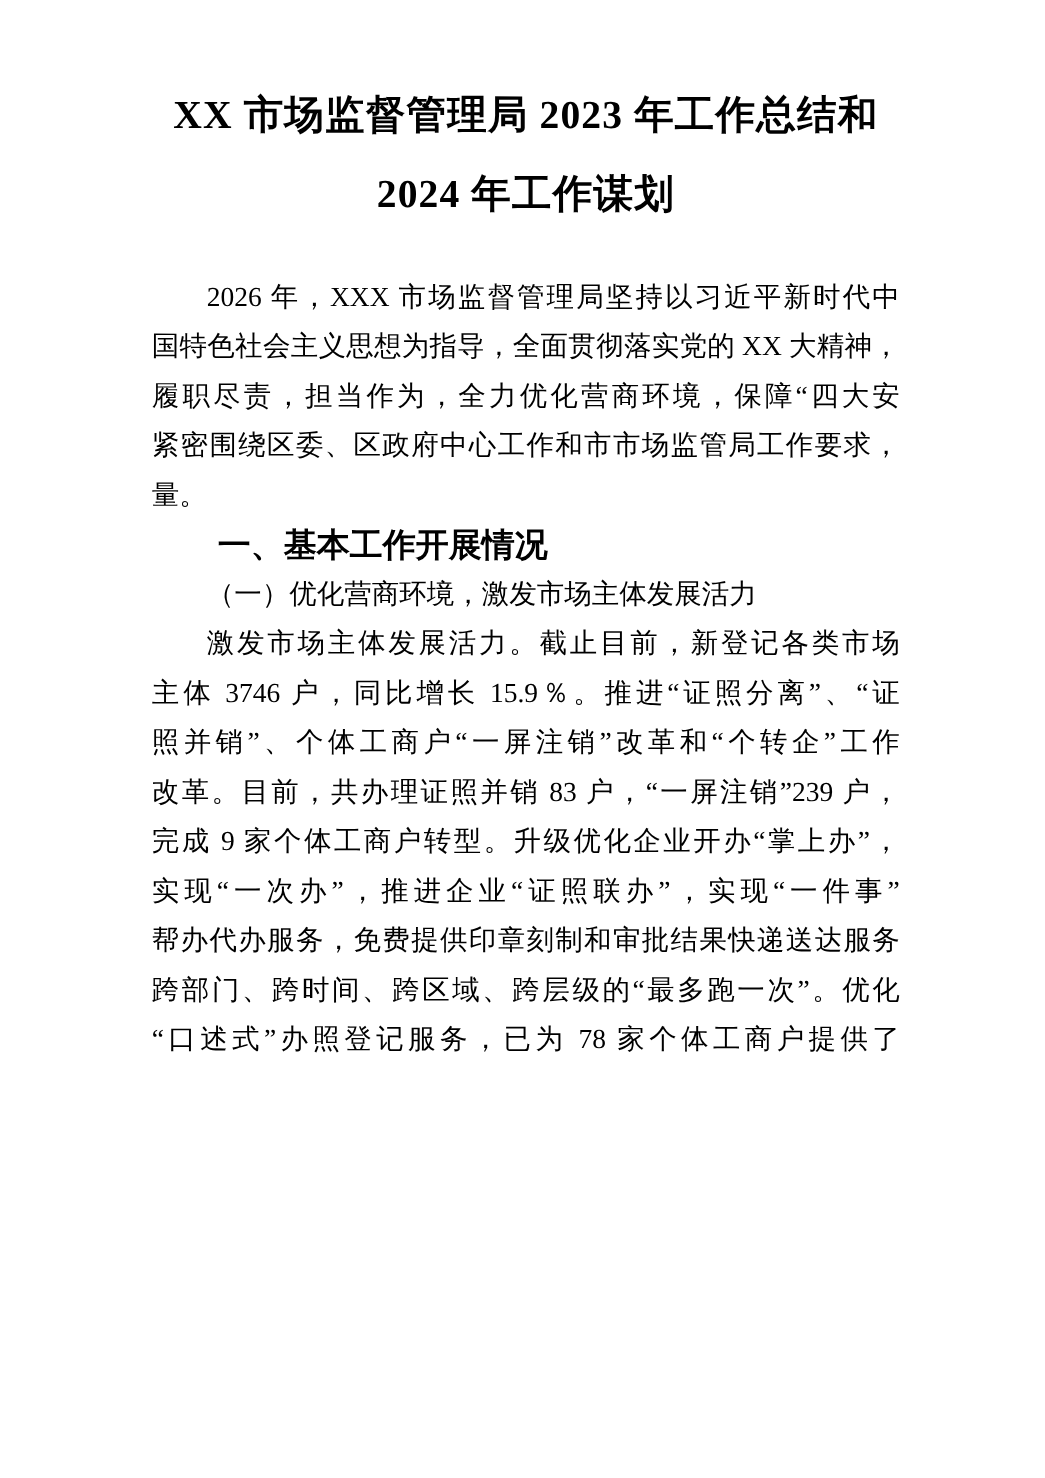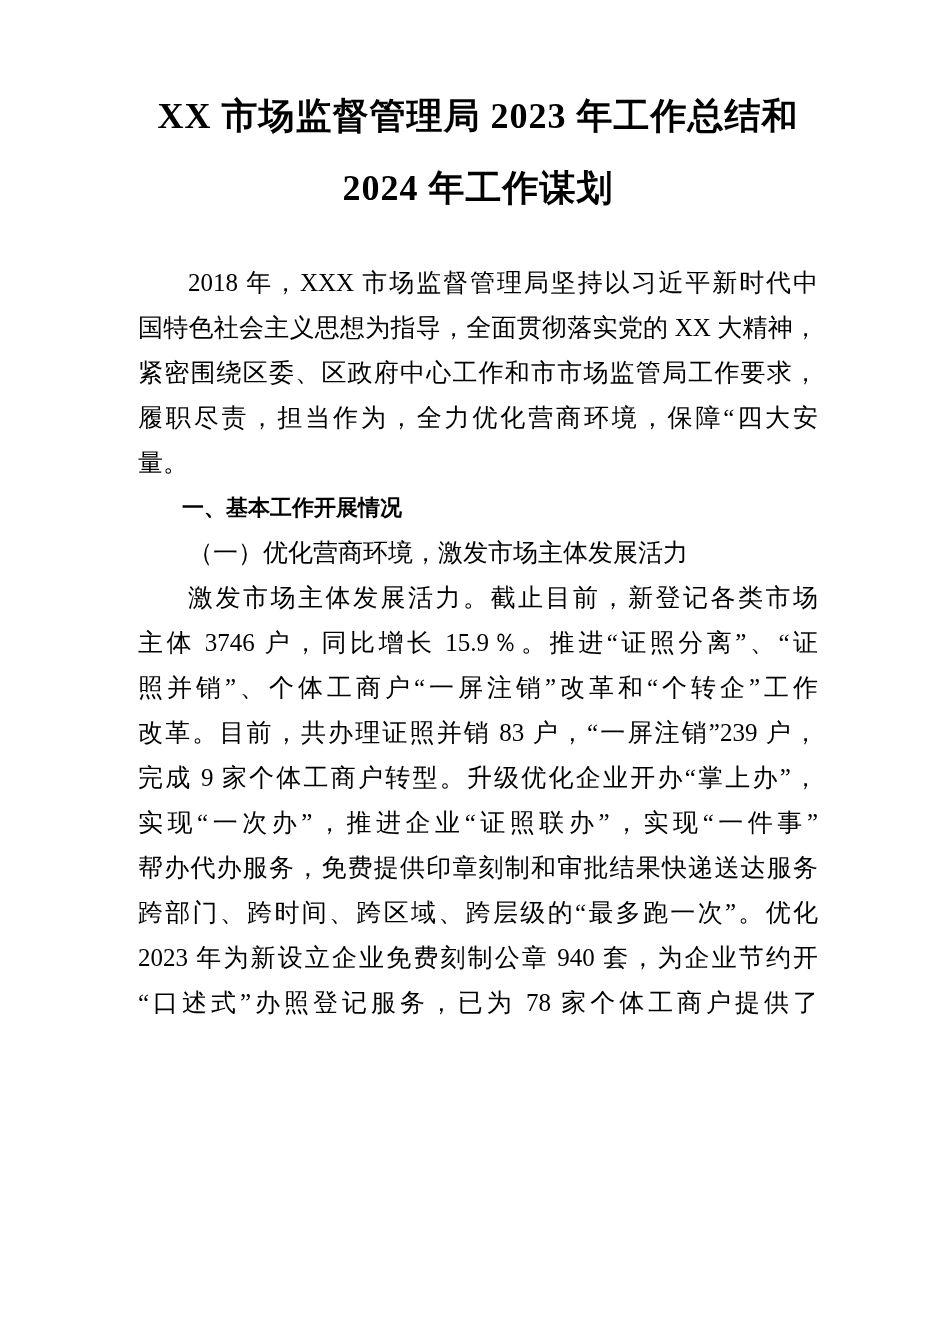--- a/index.html
+++ b/index.html
@@ -16,21 +16,21 @@
     color: #000000;
     font-family: "Liberation Serif", "DejaVu Serif", serif;
   }
   .content {
     position: absolute;
     left: 138px;
     top: 0;
     width: 680px;
   }
   .doc-title {
-    margin: 16px;
+    margin: 4px;
     padding-top: 64px;
     font-size: 36px;
     line-height: 72px;
     font-weight: bold;
     text-align: center;
     letter-spacing: 1px;
   }
   .title-line {
     display: block;
     white-space: nowrap;
@@ -51,48 +51,47 @@
   }
   .plain {
     text-align: left;
   }
   .indent {
     text-indent: 2em;
   }
   .heading {
     font-weight: bold;
     font-family: "Liberation Sans", "DejaVu Sans", sans-serif;
-    font-size: 22px;
+    font-size: 30px;
   }
   .subheading {
     font-family: Liberation Serif, serif;
   }
 </style>
 </head>
 <body>
 
 <div class="page">
   <div class="content">
     <h1 class="doc-title">
       <span class="title-line">XX 市场监督管理局 2023 年工作总结和</span>
       <span class="title-line">2024 年工作谋划</span>
     </h1>
     <div class="body-text" id="body-lines">
-        <div class="line just indent">2018 年，XXX 市场监督管理局坚持以习近平新时代中</div>
+        <div class="line just indent">2026 年，XXX 市场监督管理局坚持以习近平新时代中</div>
         <div class="line just">国特色社会主义思想为指导，全面贯彻落实党的 XX 大精神，</div>
+        <div class="line just">履职尽责，担当作为，全力优化营商环境，保障“四大安</div>
         <div class="line just">紧密围绕区委、区政府中心工作和市市场监管局工作要求，</div>
-        <div class="line just">履职尽责，担当作为，全力优化营商环境，保障“四大安</div>
         <div class="line plain">量。</div>
         <div class="line heading plain indent">一、基本工作开展情况</div>
         <div class="line subheading plain indent">（一）优化营商环境，激发市场主体发展活力</div>
         <div class="line just indent">激发市场主体发展活力。截止目前，新登记各类市场</div>
         <div class="line just">主体 3746 户，同比增长 15.9％。推进“证照分离”、“证</div>
         <div class="line just">照并销”、个体工商户“一屏注销”改革和“个转企”工作</div>
         <div class="line just">改革。目前，共办理证照并销 83 户，“一屏注销”239 户，</div>
         <div class="line just">完成 9 家个体工商户转型。升级优化企业开办“掌上办”，</div>
         <div class="line just">实现“一次办”，推进企业“证照联办”，实现“一件事”</div>
         <div class="line just">帮办代办服务，免费提供印章刻制和审批结果快递送达服务</div>
         <div class="line just">跨部门、跨时间、跨区域、跨层级的“最多跑一次”。优化</div>
-        <div class="line just">2023 年为新设立企业免费刻制公章 940 套，为企业节约开</div>
         <div class="line just">“口述式”办照登记服务，已为 78 家个体工商户提供了</div>
       </div>
   </div>
 </div>
 
 </body></html>

